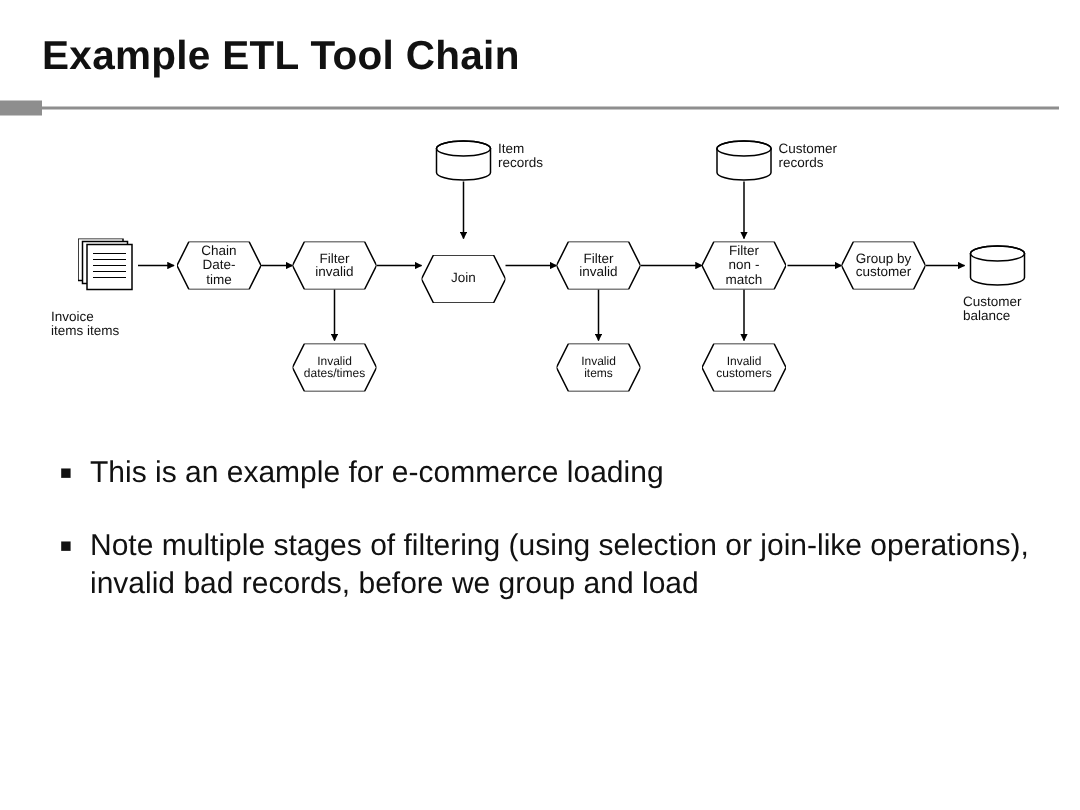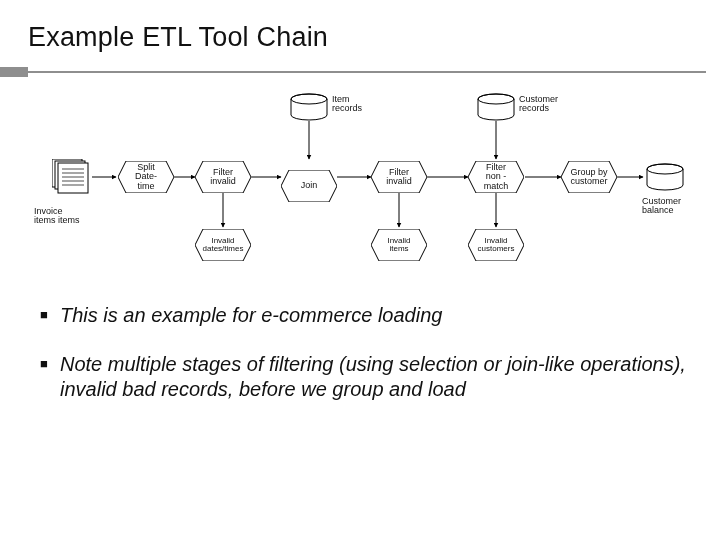--- a/index.html
+++ b/index.html
@@ -7,21 +7,21 @@
     width: 720px;
     height: 540px;
     background: #ffffff;
     font-family: Arial, Helvetica, sans-serif;
     color: #111;
     position: relative;
     overflow: hidden;
   }
   .title {
     font-size: 27px;
-    font-weight: 400;
+    font-weight: 700;
     padding: 22px 0 10px 28px;
     letter-spacing: 0.2px;
   }
   .rule-area {
     position: relative;
     height: 14px;
     margin-top: 4px;
   }
   .rule-box {
     position: absolute;
@@ -77,21 +77,20 @@
   }
   .bullets {
     padding: 12px 28px 0 40px;
   }
   .bullet {
     font-size: 20px;
     line-height: 1.25;
     margin-bottom: 24px;
     position: relative;
     padding-left: 20px;
-    font-style: italic;
   }
   .bullet::before {
     content: "■";
     font-size: 13px;
     position: absolute;
     left: 0;
     top: 4px;
     color: #111;
   }
 </style>
@@ -172,21 +171,21 @@
       <line x1="10" y1="26" x2="32" y2="26" stroke="#000" stroke-width="0.7"></line>
     </svg>
   </div>
   <div class="side-label" style="left: 34px; top: 126px; width: 60px; white-space: pre-line;">Invoice
 items items</div>
 
   <div class="hexagon" style="left:118px; top:80px;">
     <svg viewBox="0 0 56 32">
         <polygon points="8,0 48,0 56,16 48,32 8,32 0,16" fill="#fff" stroke="#000"></polygon>
       </svg>
-    <div class="label" style="white-space: pre-line;">Split
+    <div class="label" style="white-space: pre-line;">Chain
 Date-
 time</div>
   </div>
 
   <div class="hexagon" style="left:195px; top:80px;">
     <svg viewBox="0 0 56 32">
         <polygon points="8,0 48,0 56,16 48,32 8,32 0,16" fill="#fff" stroke="#000"></polygon>
       </svg>
     <div class="label" style="white-space: pre-line;">Filter
 invalid</div>

